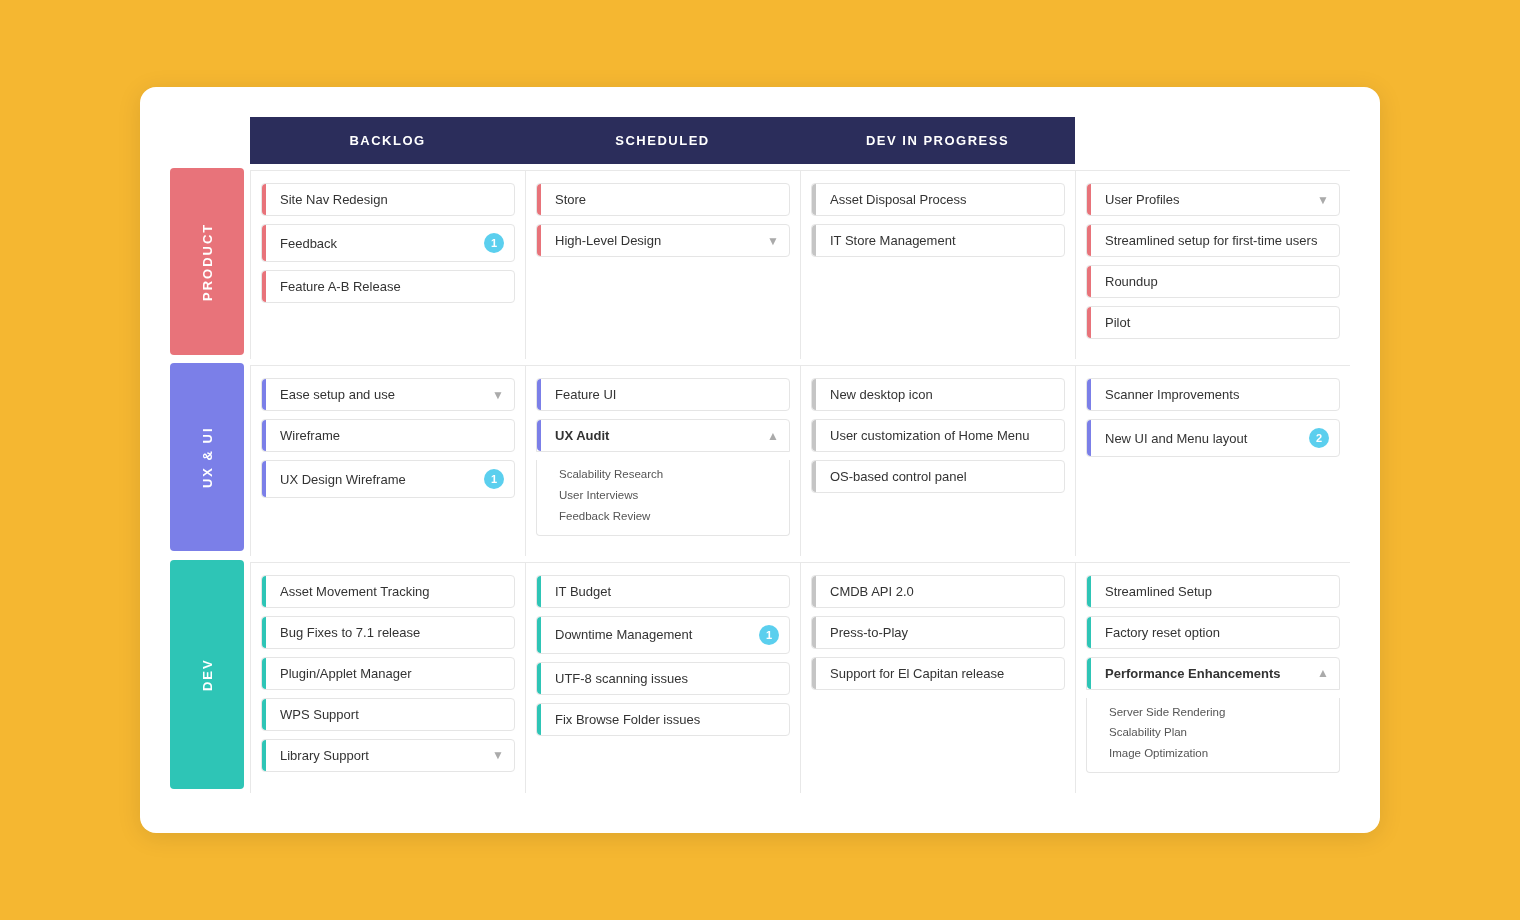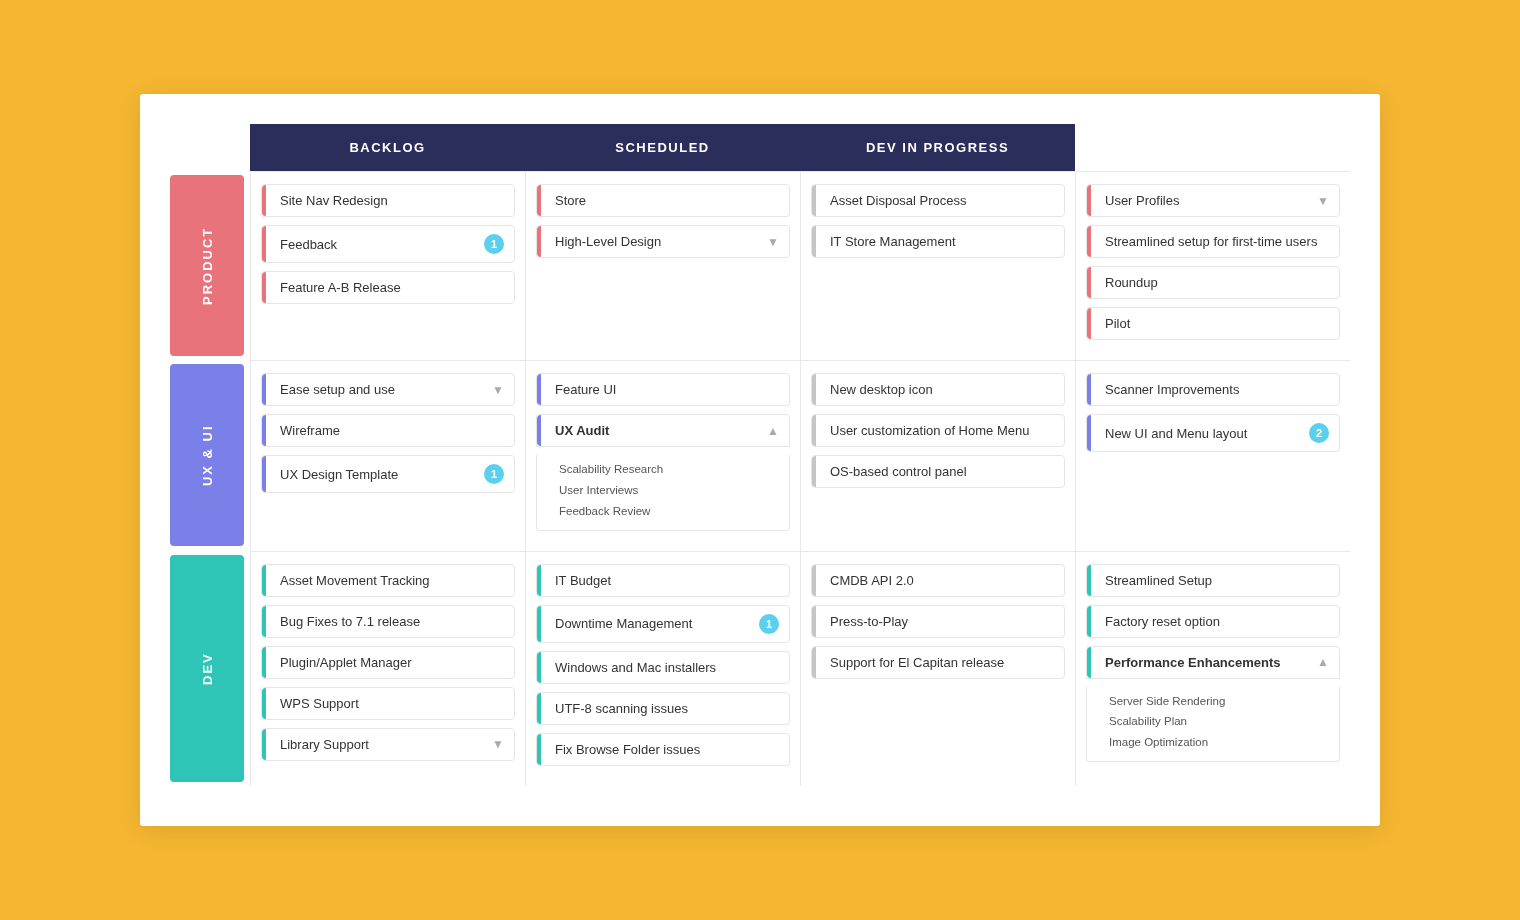--- a/index.html
+++ b/index.html
@@ -7,21 +7,21 @@
       background: #F5B731;
       font-family: 'Segoe UI', Arial, sans-serif;
       display: flex;
       align-items: center;
       justify-content: center;
       min-height: 100vh;
       padding: 40px;
     }
     .board-container {
       background: #fff;
-      border-radius: 3px;
+      border-radius: 16px;
       padding: 30px 30px 40px 30px;
       width: 1240px;
       max-width: 100%;
       box-shadow: 0 4px 24px rgba(0,0,0,0.10);
     }
     .board-grid {
       display: grid;
       grid-template-columns: 80px repeat(4, 1fr);
       grid-template-rows: auto repeat(3, auto);
     }
@@ -58,20 +58,21 @@
     .row-label.ux { background: #7b7fe8; }
     .row-label.dev { background: #2ec5b6; }
 
     
     .data-cell {
       padding: 12px 10px 12px 10px;
       border-top: 1px solid #e8e8e8;
       border-left: 1px solid #e8e8e8;
       vertical-align: top;
       min-height: 120px;
+      margin-top: 6px;
     }
     .data-cell:last-child {
       border-right: none;
     }
 
     
     .card-item {
       background: #fff;
       border: 1px solid #e5e5e5;
       border-radius: 4px;
@@ -214,21 +215,21 @@
             <div class="border-left accent-blue"></div>
             <span class="card-text">Ease setup and use</span>
             <span class="chevron-down">▼</span>
           </div>
           <div class="card-item">
             <div class="border-left accent-blue"></div>
             <span class="card-text">Wireframe</span>
           </div>
           <div class="card-item">
             <div class="border-left accent-blue"></div>
-            <span class="card-text">UX Design Template</span>
+            <span class="card-text">UX Design Wireframe</span>
             <span class="badge">1</span>
           </div>
         </div>
         <div class="data-cell">
           <div class="card-item">
             <div class="border-left accent-blue"></div>
             <span class="card-text">Feature UI</span>
           </div>
           <div class="card-item expanded">
             <div class="border-left accent-blue"></div>
@@ -297,24 +298,20 @@
             <div class="border-left accent-teal"></div>
             <span class="card-text">IT Budget</span>
           </div>
           <div class="card-item">
             <div class="border-left accent-teal"></div>
             <span class="card-text">Downtime Management</span>
             <span class="badge">1</span>
           </div>
           <div class="card-item">
             <div class="border-left accent-teal"></div>
-            <span class="card-text">Windows and Mac installers</span>
-          </div>
-          <div class="card-item">
-            <div class="border-left accent-teal"></div>
             <span class="card-text">UTF-8 scanning issues</span>
           </div>
           <div class="card-item">
             <div class="border-left accent-teal"></div>
             <span class="card-text">Fix Browse Folder issues</span>
           </div>
         </div>
         <div class="data-cell">
           <div class="card-item">
             <div class="border-left accent-gray"></div>

